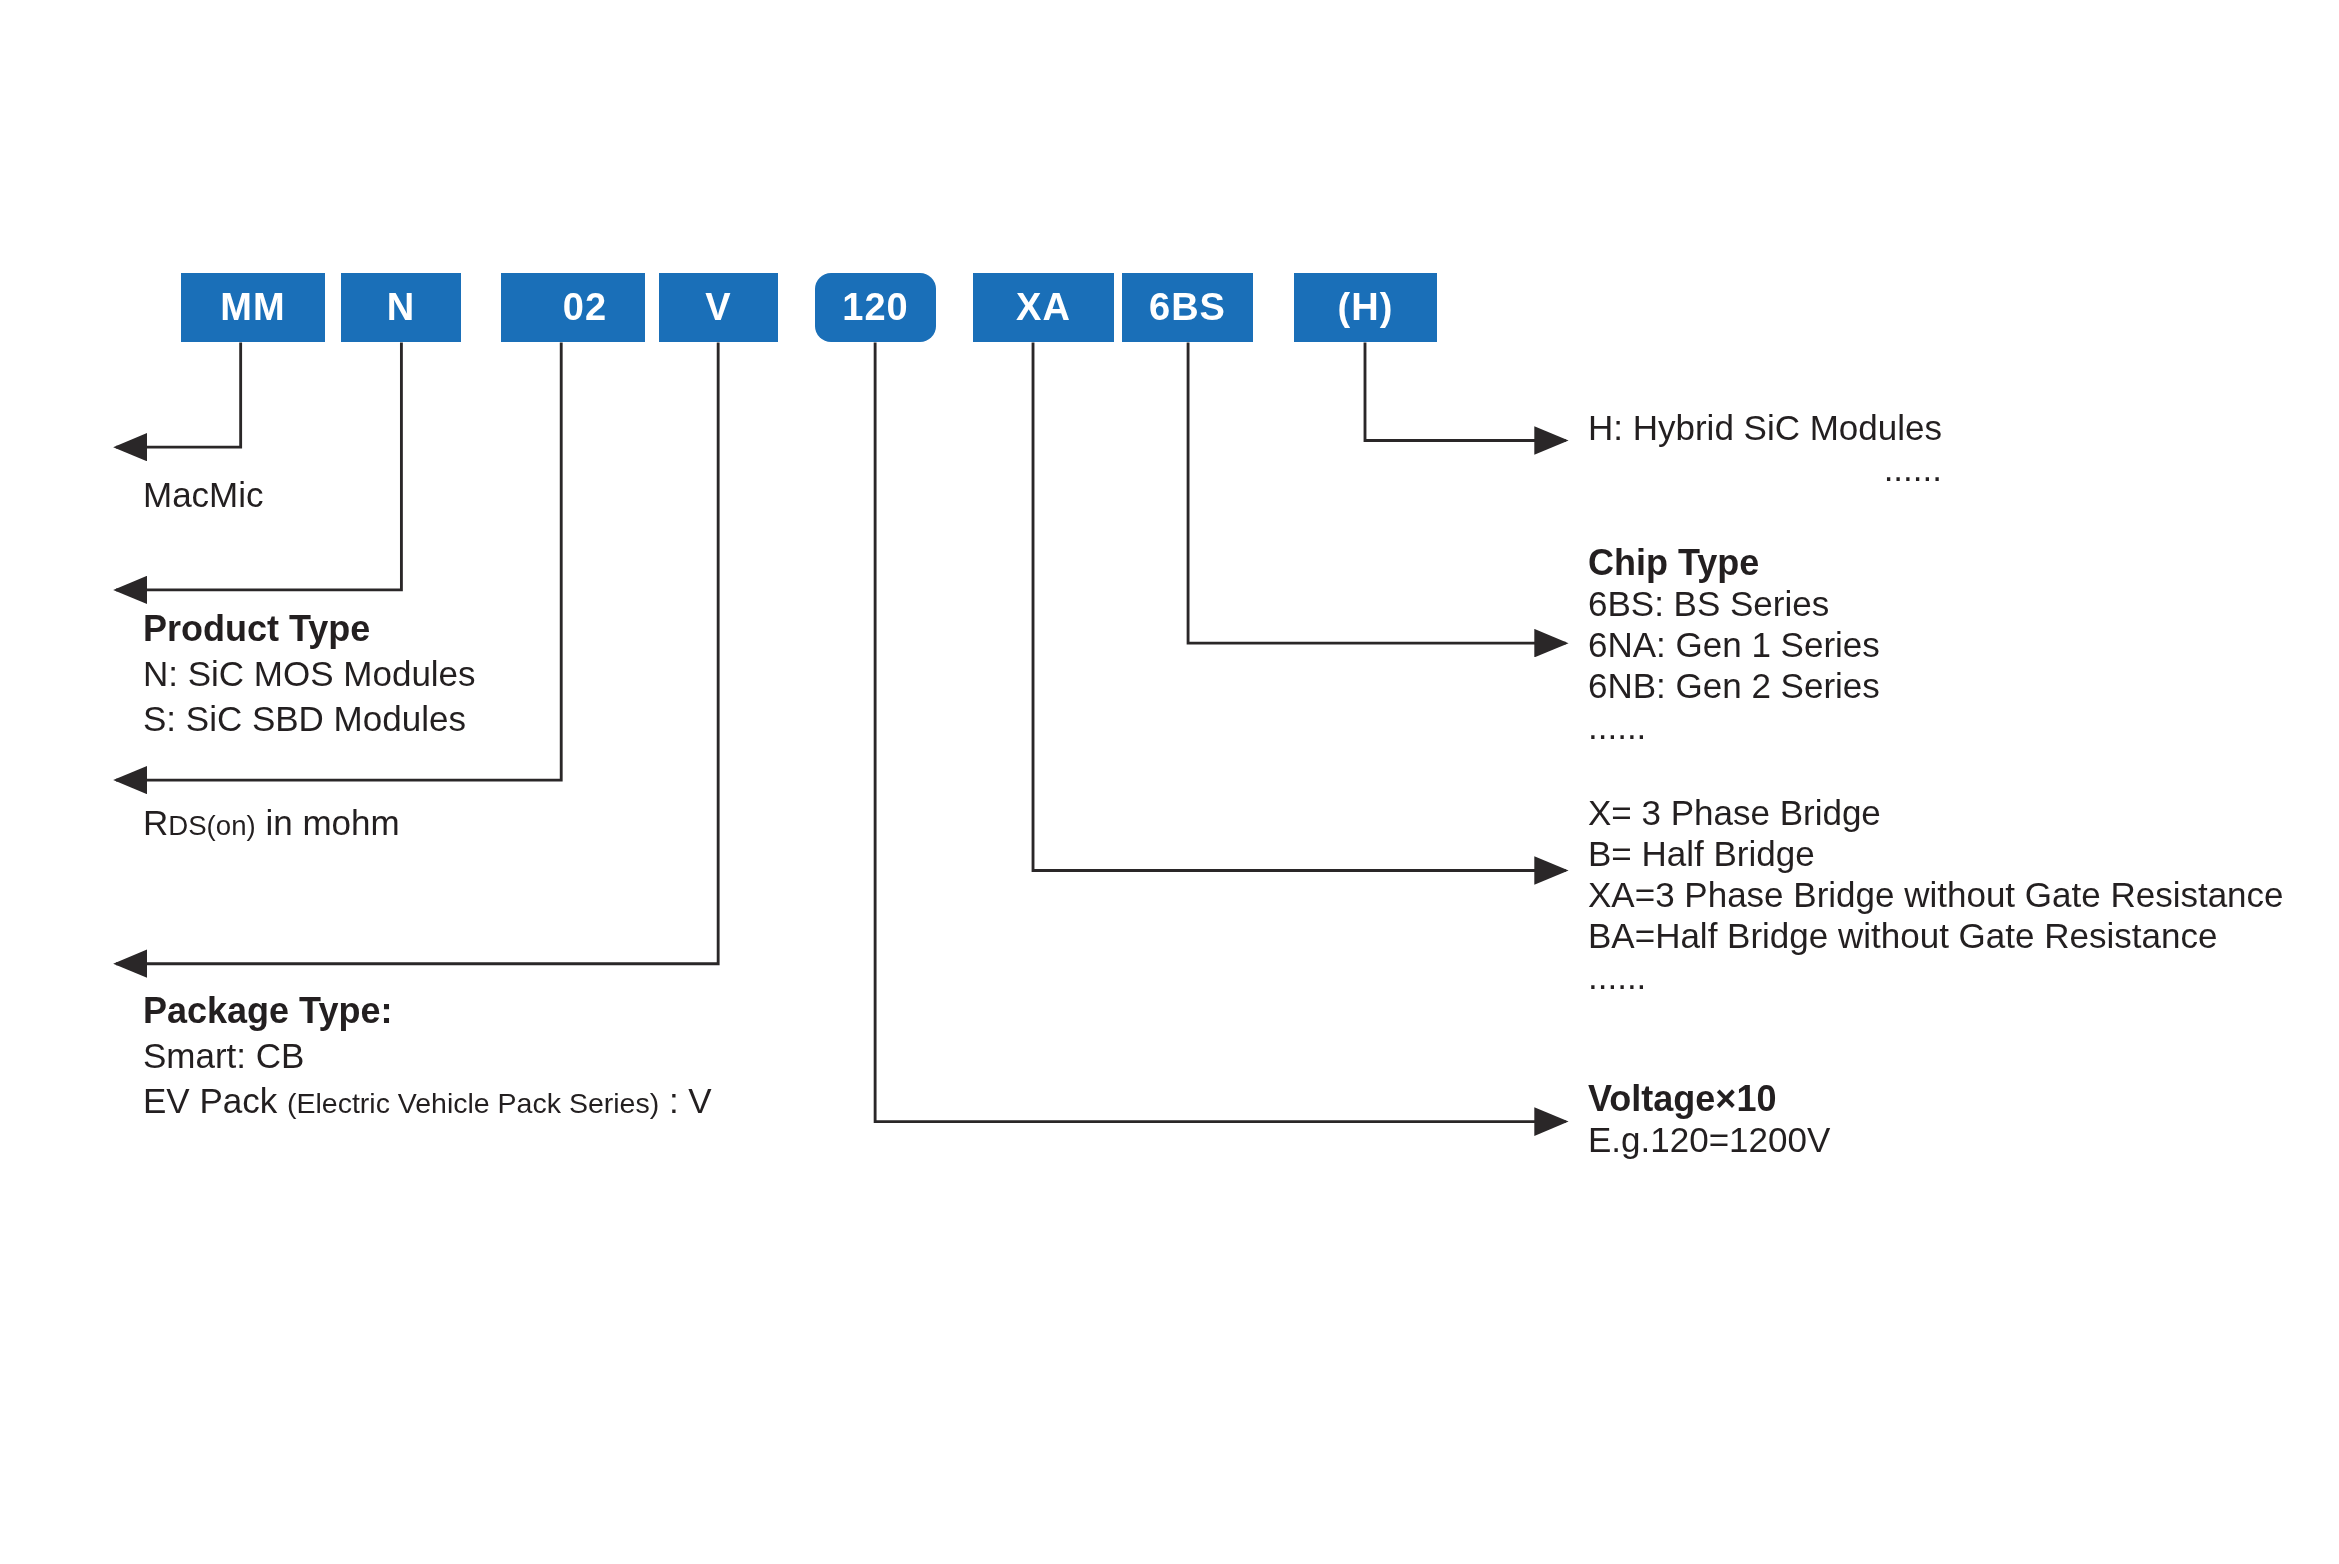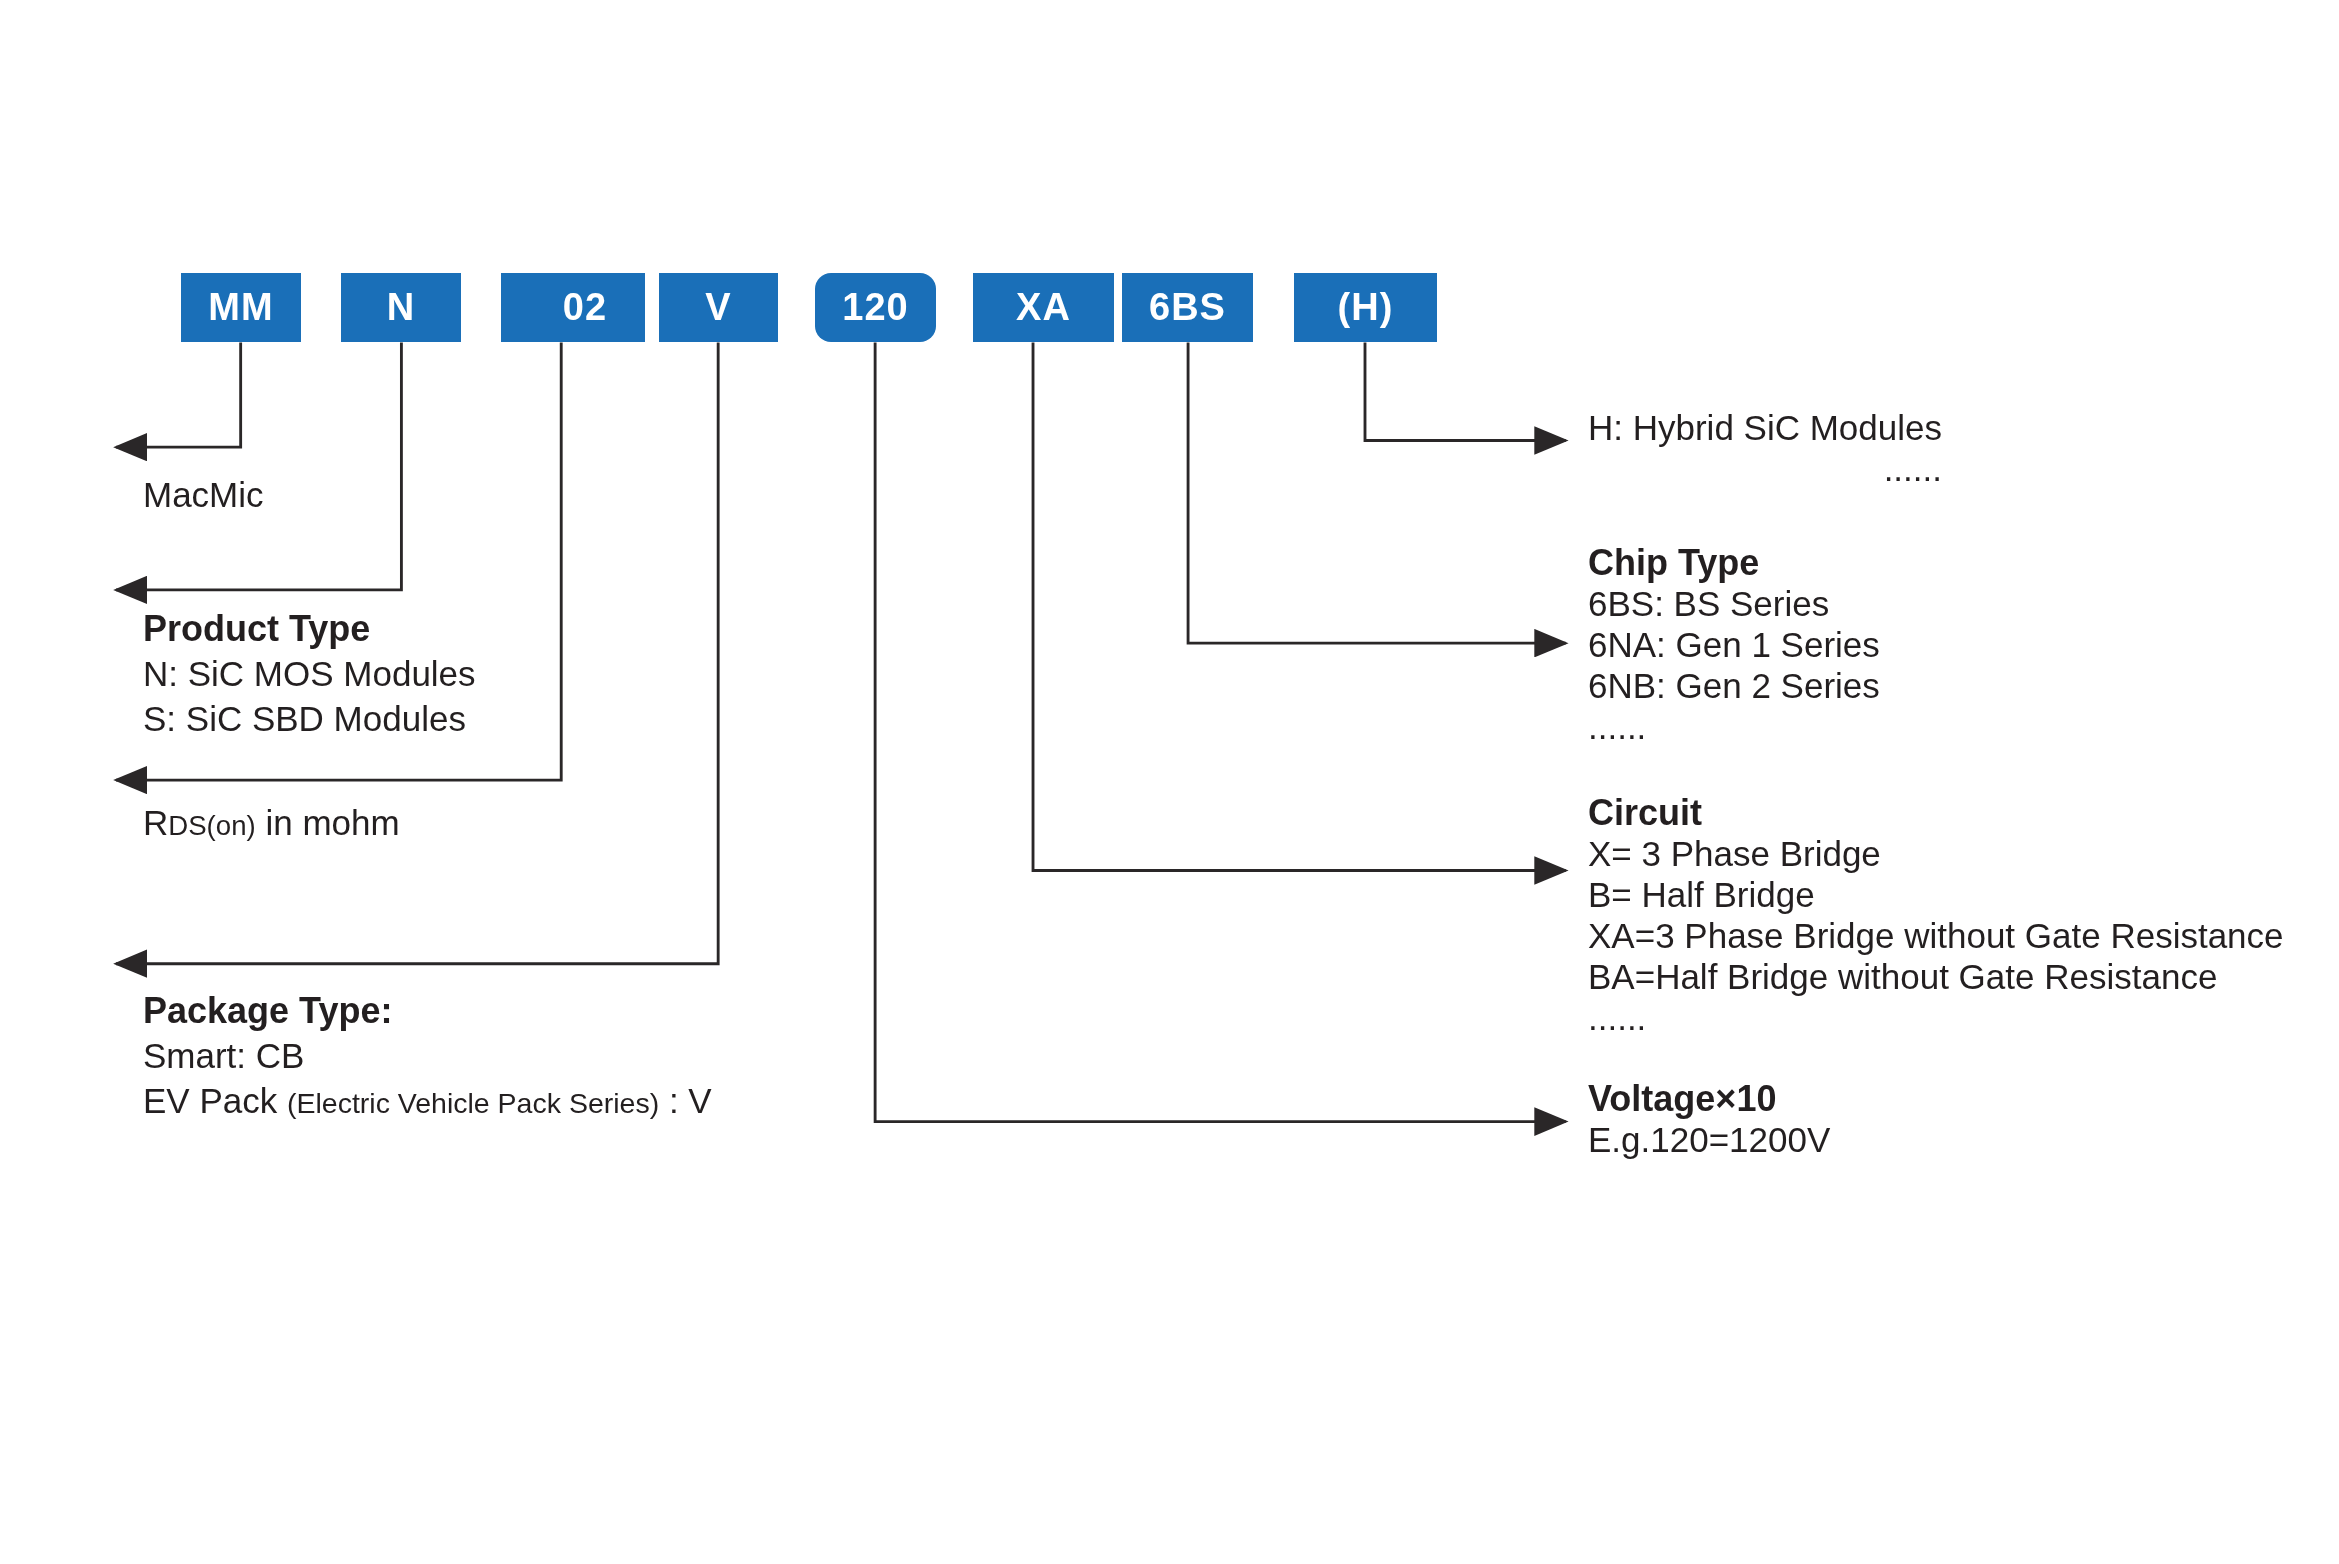--- a/index.html
+++ b/index.html
@@ -42,21 +42,21 @@
     <path class="wire" d="M 253 360 L 253 470 L 122 470" marker-end="url(#arrowhead)"></path>
     <path class="wire" d="M 422 360 L 422 620 L 122 620" marker-end="url(#arrowhead)"></path>
     <path class="wire" d="M 590 360 L 590 820 L 122 820" marker-end="url(#arrowhead)"></path>
     <path class="wire" d="M 755 360 L 755 1013 L 122 1013" marker-end="url(#arrowhead)"></path>
     <path class="wire" d="M 920 360 L 920 1179 L 1646 1179" marker-end="url(#arrowhead)"></path>
     <path class="wire" d="M 1086 360 L 1086 915 L 1646 915" marker-end="url(#arrowhead)"></path>
     <path class="wire" d="M 1249 360 L 1249 676 L 1646 676" marker-end="url(#arrowhead)"></path>
     <path class="wire" d="M 1435 360 L 1435 463 L 1646 463" marker-end="url(#arrowhead)"></path>
   </svg>
 
-  <div class="code-box" style="left:181px;width:120px;">MM</div>
+  <div class="code-box" style="left:181px;width:144px;">MM</div>
   <div class="code-box" style="left:341px;width:120px;">N</div>
   <div class="code-box" style="left:501px;width:120px;padding-left:24px;">02</div>
   <div class="code-box" style="left:659px;width:119px;">V</div>
   <div class="code-box" style="left:815px;width:121px;border-radius:16px;">120</div>
   <div class="code-box" style="left:973px;width:141px;">XA</div>
   <div class="code-box" style="left:1122px;width:131px;">6BS</div>
   <div class="code-box" style="left:1294px;width:143px;">(H)</div>
 
   <div class="blk left-col" style="left:143px;top:472px;">
     <span class="line">MacMic</span>
@@ -85,21 +85,20 @@
 
   <div class="blk" style="left:1588px;top:542px;">
     <span class="line title">Chip Type</span>
     <span class="line">6BS: BS Series</span>
     <span class="line">6NA: Gen 1 Series</span>
     <span class="line">6NB: Gen 2 Series</span>
     <span class="line">......</span>
   </div>
 
   <div class="blk" style="left:1588px;top:792px;">
-    <span class="line title">Circuit</span>
     <span class="line">X= 3 Phase Bridge</span>
     <span class="line">B= Half Bridge</span>
     <span class="line">XA=3 Phase Bridge without Gate Resistance</span>
     <span class="line">BA=Half Bridge without Gate Resistance</span>
     <span class="line">......</span>
   </div>
 
   <div class="blk" style="left:1588px;top:1078px;">
     <span class="line title">Voltage×10</span>
     <span class="line">E.g.120=1200V</span>

